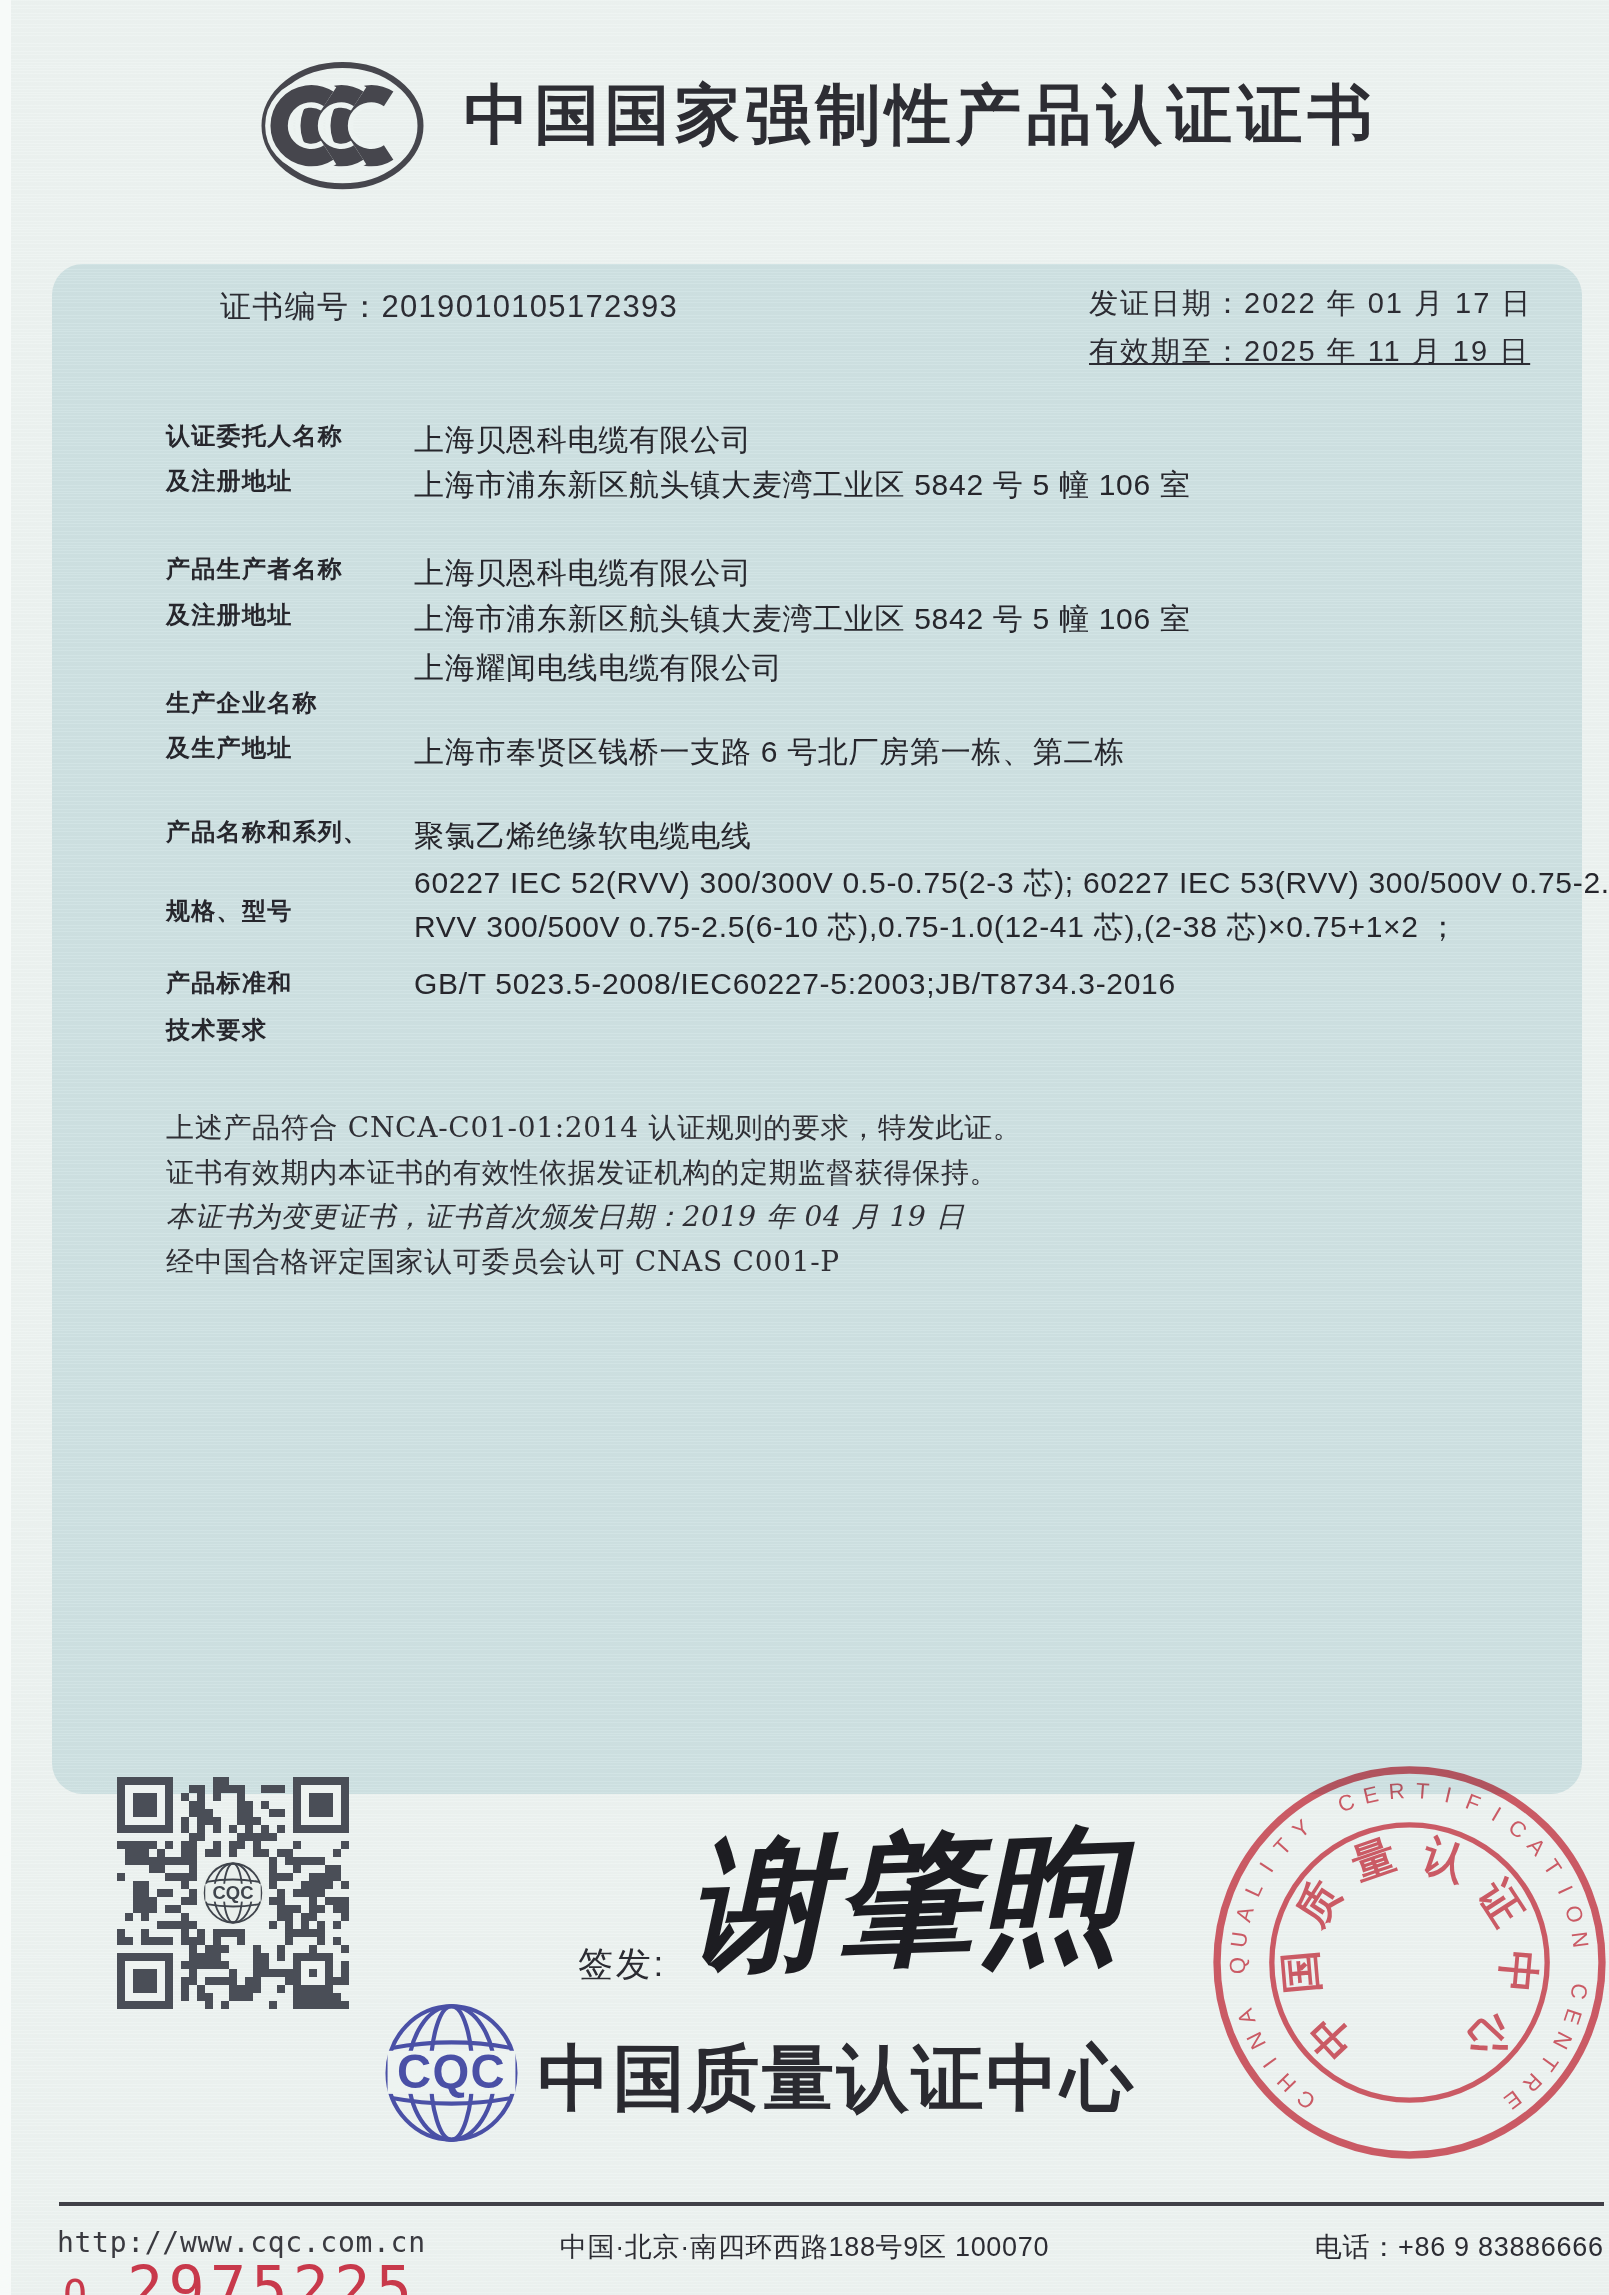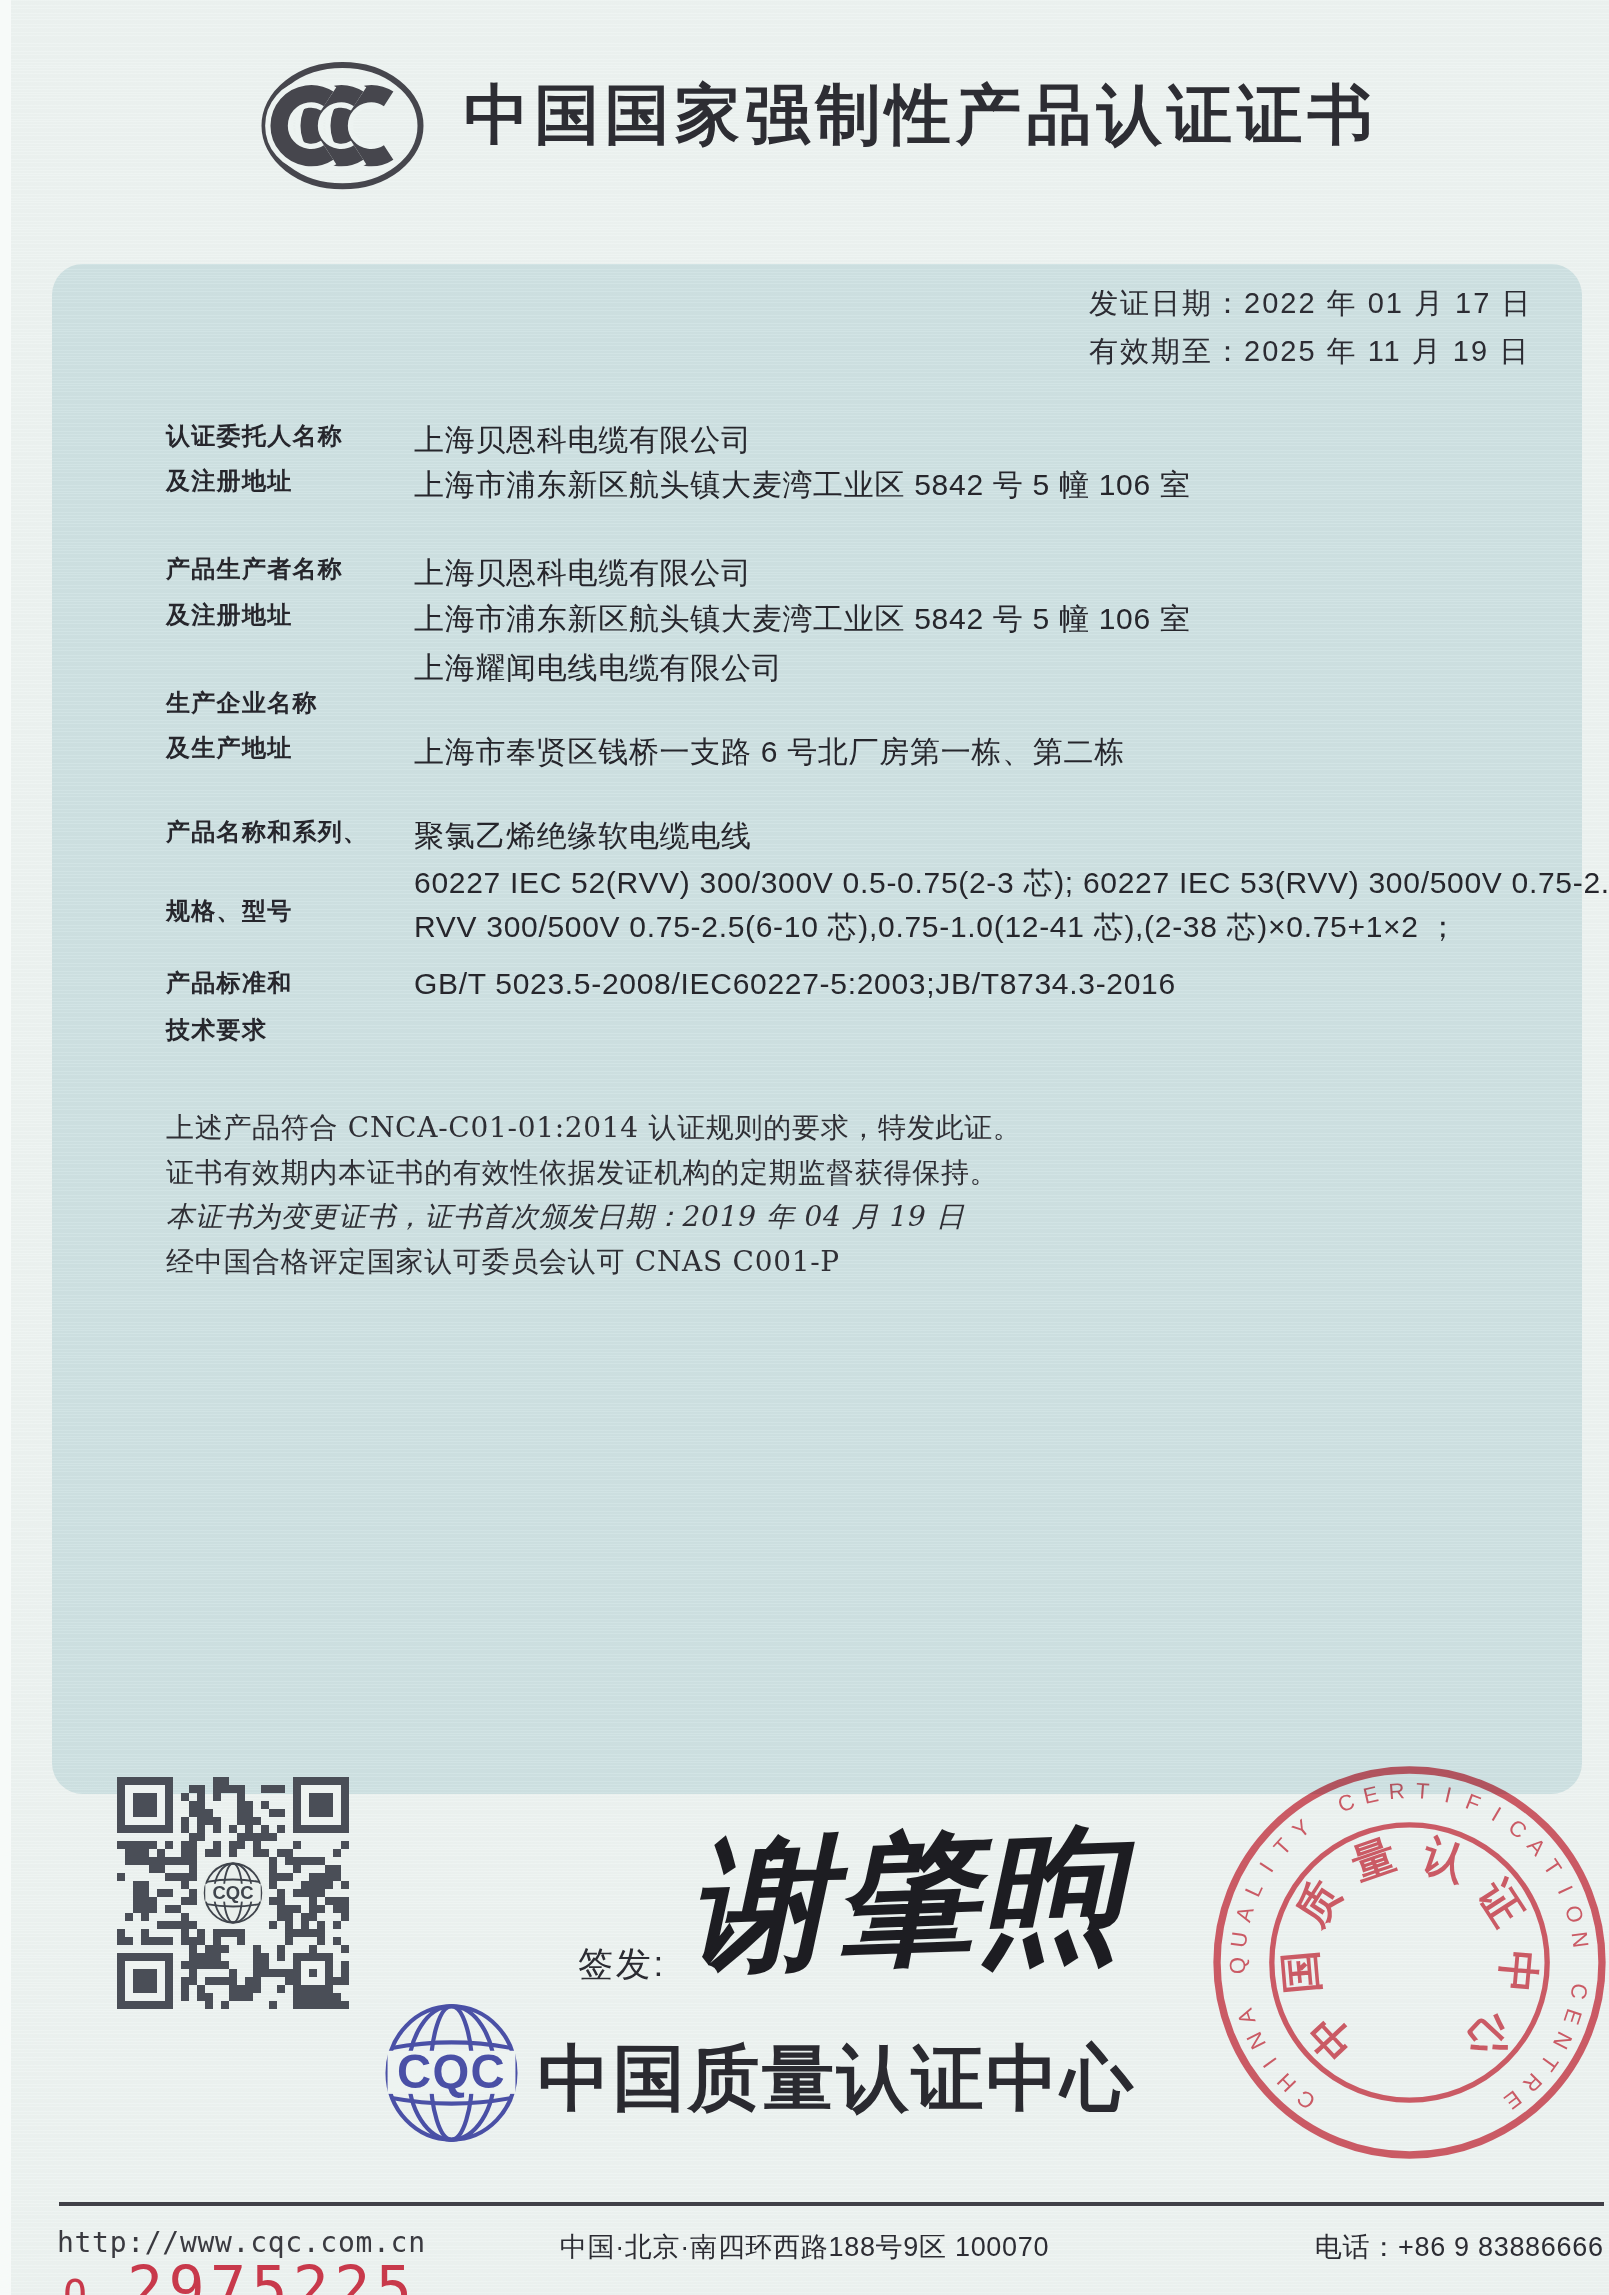--- a/index.html
+++ b/index.html
@@ -22,21 +22,21 @@
   #ccc-logo{left:259px;top:61px;width:167px;height:130px;}
   #page-title{left:464px;top:71px;font-size:65px;font-weight:bold;letter-spacing:5.3px;color:#2d2d33;white-space:nowrap;}
 
   
   #panel{left:52px;top:264px;width:1530px;height:1530px;background:var(--panel-bg,#cfe2e3);border-radius:31px;
     background-image:repeating-linear-gradient(180deg, rgba(255,255,255,.06) 0 0.7px, rgba(0,0,0,.015) 0.7px 2.7px);}
 
   
   #cert-number{left:220px;top:286px;font-size:31px;letter-spacing:1.3px;white-space:nowrap;}
   #issue-date{left:1089px;top:284px;font-size:29px;letter-spacing:2px;white-space:nowrap;}
-  #valid-until{left:1089px;top:332px;font-size:29px;letter-spacing:2px;white-space:nowrap;}
+  #valid-until{left:1089px;top:332px;font-size:29px;letter-spacing:2px;white-space:nowrap;text-decoration:underline;}
 
   .lbl{font-size:24px;font-weight:bold;letter-spacing:1.3px;left:166px;white-space:nowrap;color:#26262c;}
   .val{font-size:30px;letter-spacing:0.7px;left:414px;white-space:nowrap;color:#26262c;}
 
   #applicant-name-label{top:420px;} #applicant-name-value{top:420px;}
   #applicant-addr-label{top:465px;} #applicant-addr-value{top:465px;}
   #producer-name-label{top:553px;}  #producer-name-value{top:553px;}
   #producer-addr-label{top:599px;}  #producer-addr-value{top:599px;}
   #manufacturer-name-label{top:687px;} #manufacturer-name-value{top:648px;}
   #manufacturer-addr-label{top:732px;} #manufacturer-addr-value{top:732px;}
@@ -94,20 +94,23 @@
       <path d="M 194.2 56.8 A 48 48 0 1 0 194.2 137.2" stroke="#edf3f1" stroke-width="42"></path>
       <path d="M 194.2 56.8 A 48 48 0 1 0 194.2 137.2" stroke="#46464d" stroke-width="26"></path>
       <path d="M 149.2 56.8 A 48 48 0 1 0 149.2 137.2" stroke="#edf3f1" stroke-width="42"></path>
       <path d="M 149.2 56.8 A 48 48 0 1 0 149.2 137.2" stroke="#46464d" stroke-width="26"></path>
       <path d="M 104.2 56.8 A 48 48 0 1 0 104.2 137.2" stroke="#edf3f1" stroke-width="42"></path>
       <path d="M 104.2 56.8 A 48 48 0 1 0 104.2 137.2" stroke="#46464d" stroke-width="26"></path>
     </g>
   </svg>
   <div id="page-title" class="abs">中国国家强制性产品认证证书</div>
 
+  <div id="cert-number" class="abs">
+    <span>证书编号：</span><span>2019010105172393</span>
+  </div>
   <div id="issue-date" class="abs">
     <span>发证日期：</span><span>2022 年 01 月 17 日</span>
   </div>
   <div id="valid-until" class="abs">
     <span>有效期至：</span><span>2025 年 11 月 19 日</span>
   </div>
 
   <div id="applicant-name-label" class="abs lbl">认证委托人名称</div>
   <div id="applicant-name-value" class="abs val">上海贝恩科电缆有限公司</div>
   <div id="applicant-addr-label" class="abs lbl">及注册地址</div>

